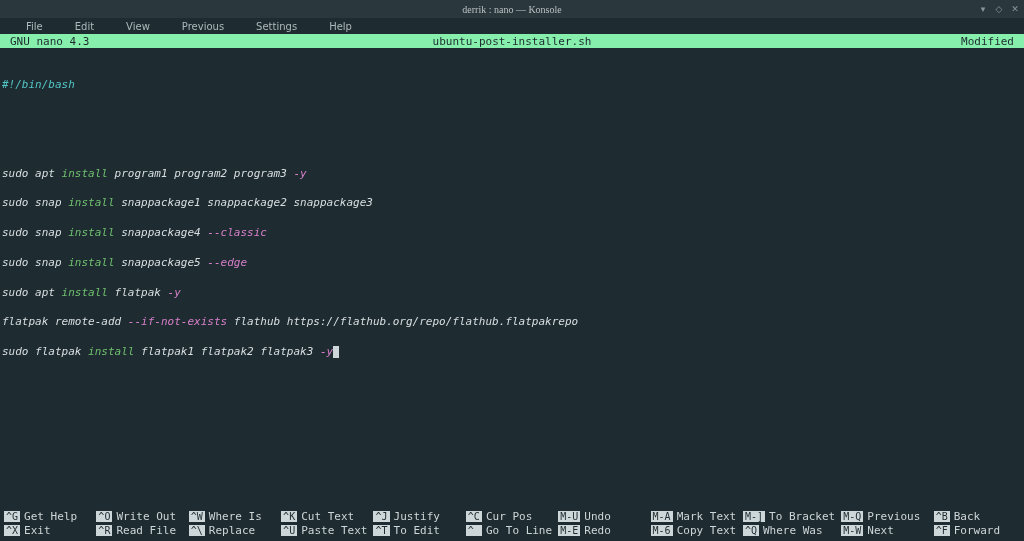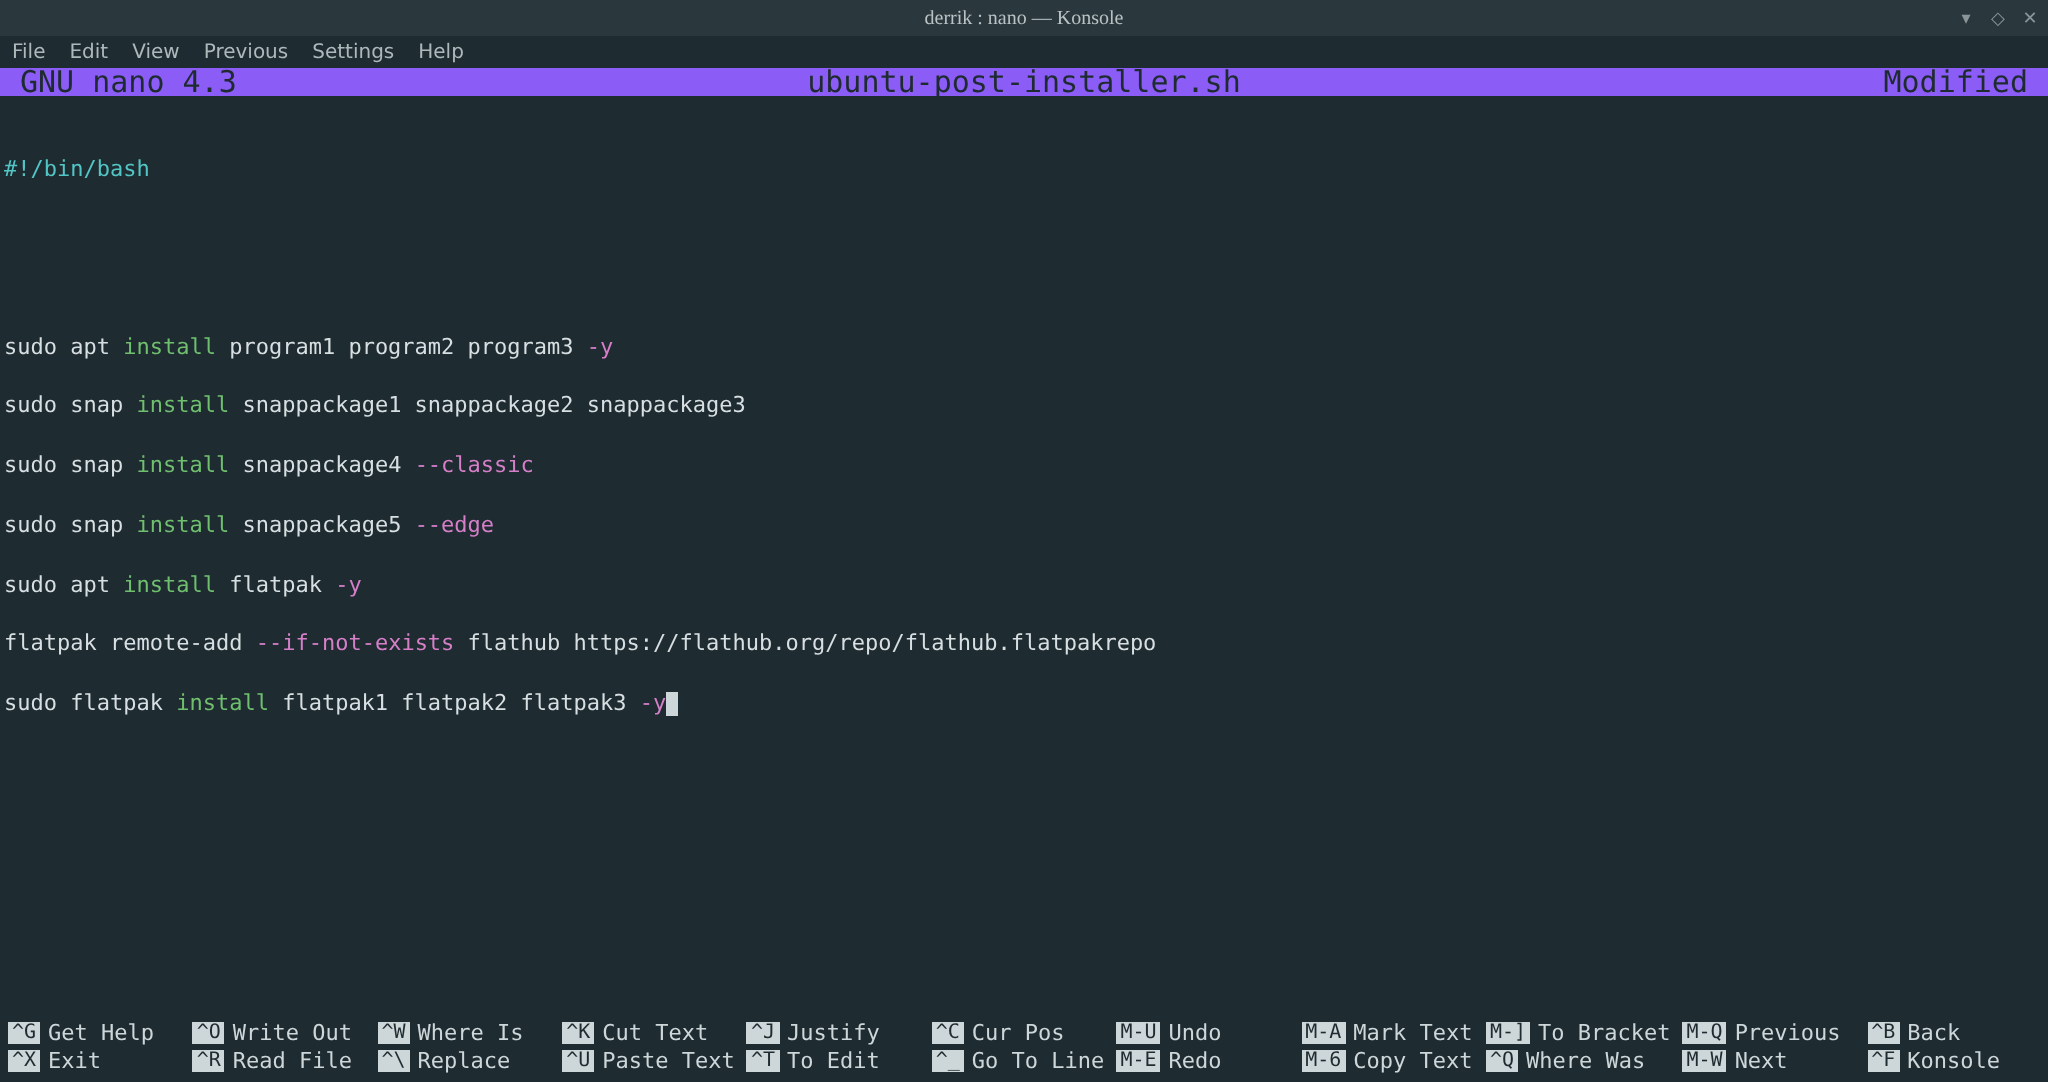--- a/index.html
+++ b/index.html
@@ -44,42 +44,43 @@
     height: 16px;
     background: #1e2b30;
     display: flex;
     align-items: center;
     padding-left: 6px;
     gap: 12px;
     font-family: "DejaVu Sans", sans-serif;
     font-size: 10px;
     color: #adb8bb;
   }
-  .menubar span { cursor: default; }
+  .menubar span { cursor: default; margin-left: 20px; }
   
   .nano-header {
     height: 14px;
-    background: #8b5cf6;
+    background: #86efac;
     color: #1e2b30;
     display: flex;
     align-items: center;
-    font-size: 15px;
+    font-size: 11px;
     padding: 0 6px;
     position: relative;
   }
   .nano-header .ver { position: absolute; left: 10px; }
   .nano-header .file { position: absolute; left: 50%; transform: translateX(-50%); }
   .nano-header .mod { position: absolute; right: 10px; padding-left: 20px; }
   
   .editor {
     flex: 1;
     padding: 0 2px;
     white-space: pre;
     line-height: 1.35;
     overflow: hidden;
+    font-style: italic;
   }
   .editor .line { display: block; min-height: 14px; }
   .c-cyan   { color: #52c6c6; }
   .c-green  { color: #6fbf6f; text-align: center; }
   .c-white  { color: #d7dfe2; }
   .c-mag    { color: #d67fc9; }
   .cursor {
     display: inline-block;
     width: 6px; height: 12px;
     background: #cdd6d9;
@@ -224,15 +225,15 @@
     <div class="sc">
       <span class="key">^Q</span>
       <span class="lbl">Where Was</span>
     </div>
     <div class="sc">
       <span class="key">M-W</span>
       <span class="lbl">Next</span>
     </div>
     <div class="sc">
       <span class="key">^F</span>
-      <span class="lbl">Konsole</span>
+      <span class="lbl">Forward</span>
     </div>
   </div>
 
 </body></html>

